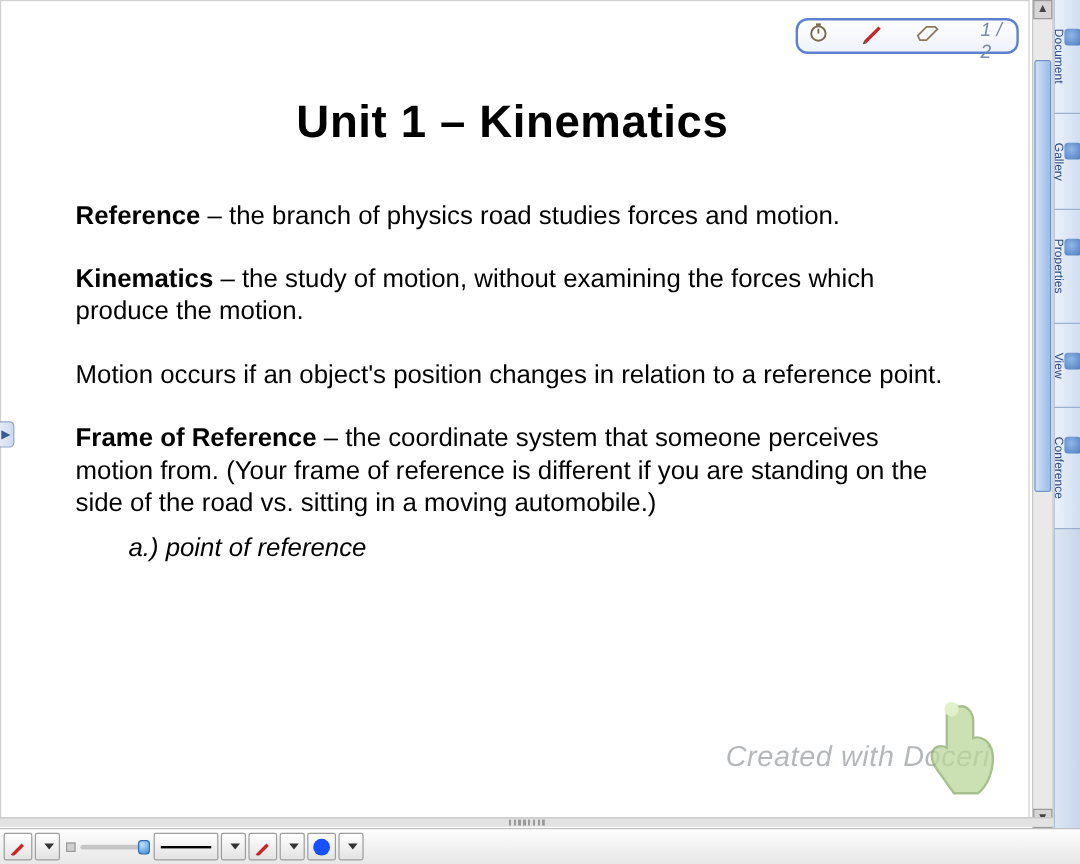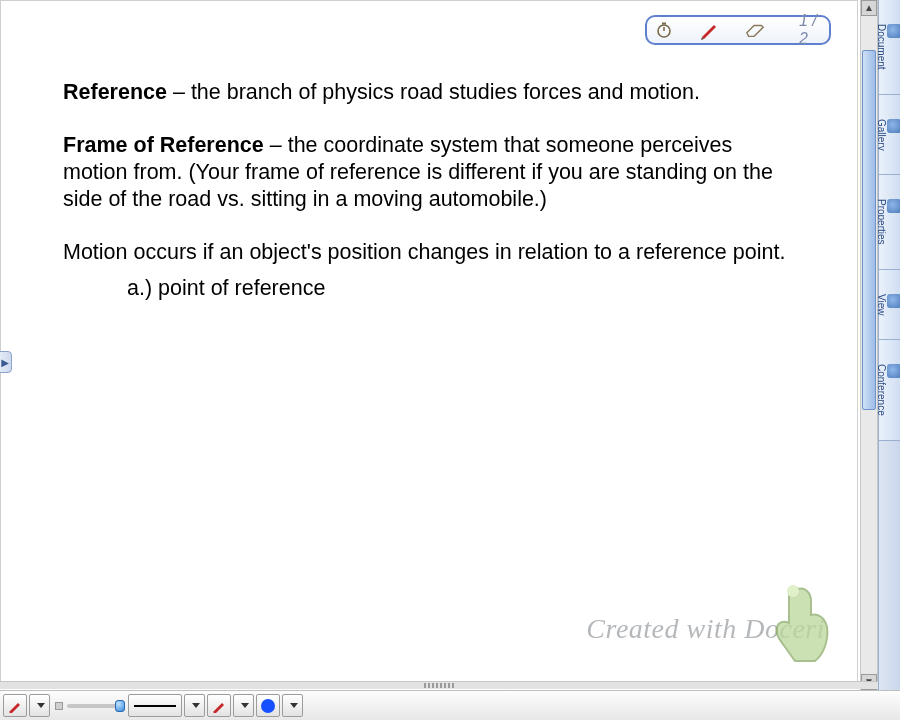--- a/index.html
+++ b/index.html
@@ -75,27 +75,27 @@
     left: 0; top: 0;
     width: 858px; 
     height: 688px;
     background: #fff;
     padding: 8px 10px 8px 14px;
     border: 1px solid #cfcfcf;
   }
   
   .page-indicator {
     position: absolute;
-    top: 14px; right: 26px;
+    top: 14px; right: 8px;
     width: 186px; height: 30px;
     border: 2px solid #5f80cf;
     border-radius: 10px;
     background: linear-gradient(to bottom,#ffffff,#eef2fb);
     display: flex;
-    align-items: center;
+    align-items: flex-start;
     justify-content: flex-end;
     gap: 26px;
     padding: 0 12px 0 8px;
   }
   .pi-icon { width: 20px; height: 20px; display:flex;align-items:center;justify-content:center; }
   .pi-icon svg { display:block; }
   .page-indicator .label {
     font-size: 16px;
     font-style: italic;
     color: #7a8aaa;
@@ -123,33 +123,33 @@
   .doc h1 {
     text-align: center;
     font-size: 38px;
     font-weight: bold;
     margin: 0 0 40px 0;
     letter-spacing: 0.5px;
   }
   .doc p { margin: 0 0 26px 0; }
   .doc .term { font-weight: bold; }
   .doc .list-item {
-    margin-left: 64px;
+    margin-left: 44px;
     margin-top: -16px;
+    font-style: italic;
   }
   
   .watermark {
     position: absolute;
     right: 32px; bottom: 42px;
-    font-size: 28px;
+    font-size: 24px;
     font-style: italic;
     color: rgba(120,125,132,0.55);
     letter-spacing: 0.5px;
     pointer-events: none;
-    font-family: Liberation Serif, serif;
   }
   .finger {
     position: absolute;
     right: 22px; bottom: 20px;
     width: 80px; height: 90px;
     pointer-events: none;
     opacity: 0.75;
   }
   
   .toolbar {
@@ -277,28 +277,30 @@
     </span>
     <span class="pi-icon">
       <svg width="22" height="18" viewBox="0 0 22 18">
           <path d="M2 12 L10 4 L18 4 L20 6 L10 16 L4 16 Z" fill="none" stroke="#8a7a5a" stroke-width="1.6"></path>
         </svg>
     </span>
     <span class="label">1 / 2</span>
   </div>
 
   <div class="doc">
+    <h1>Unit 1 – Kinematics</h1>
 
     <p><span class="term">Reference</span><span> – </span><span>the branch of physics road studies forces and motion.</span></p>
 
-
+    <p><span class="term">Kinematics</span><span> – </span><span>the study of motion, without examining the forces which produce the motion.</span></p>
+
+
+    <p>Motion occurs if an object's position changes in relation to a reference point.</p>
 
     <p><span class="term">Frame of Reference</span><span> – </span><span>the coordinate system that someone perceives motion from.  (Your frame of reference is different if you are standing on the side of the road vs. sitting in a moving automobile.)</span></p>
-
-    <p>Motion occurs if an object's position changes in relation to a reference point.</p>
 
     <p class="list-item">a.)  point of reference</p>
   </div>
 
   <div class="watermark">Created with Doceri</div>
 
   <svg class="finger" viewBox="0 0 80 90">
     <path d="M40 10 C36 10 34 14 34 20 L34 46 C30 44 24 44 22 50 C20 56 24 62 30 70 L40 84 L60 84 C68 78 74 64 72 50 C70 40 62 36 56 38 L56 24 C56 16 50 10 44 12 Z" fill="#bcd79a" stroke="#8aab68" stroke-width="2"></path>
     <ellipse cx="38" cy="14" rx="6" ry="6" fill="#d6ebb7"></ellipse>
   </svg>

